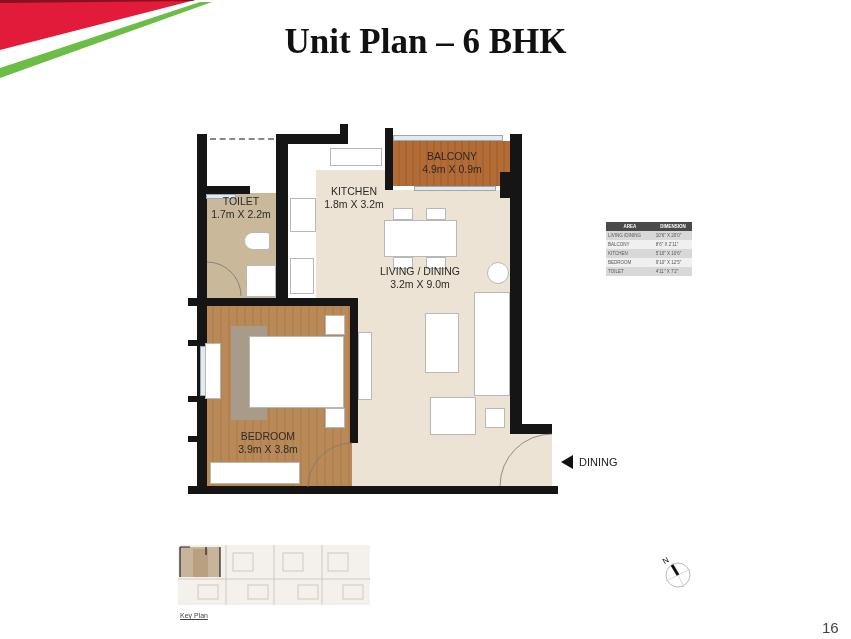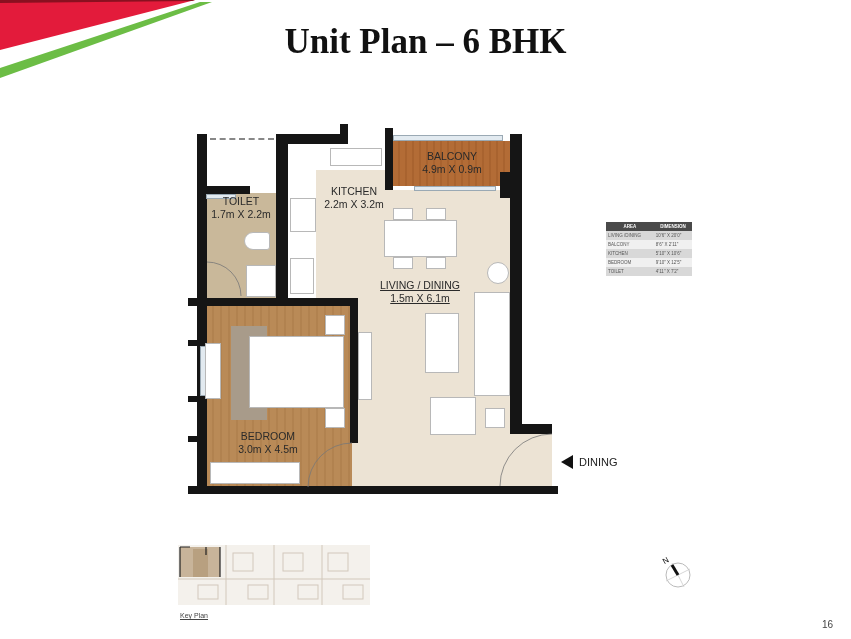--- a/index.html
+++ b/index.html
@@ -37,21 +37,21 @@
   .dim-table tr:nth-child(odd) td { background: #d8d8d8; }
   .dim-table tr:nth-child(even) td { background: #f0f0f0; }
 
   .entry { position: absolute; left: 561px; top: 455px; display: flex; align-items: center; gap: 6px; font-size: 11px; color: #222; }
   .entry-arrow { width: 0; height: 0; border-top: 7px solid transparent; border-bottom: 7px solid transparent; border-right: 12px solid #111; }
 
   .keyplan { position: absolute; left: 178px; top: 545px; width: 192px; height: 60px; }
   .keyplan-label { position: absolute; left: 180px; top: 612px; font-size: 7px; color: #444; text-decoration: underline; }
 
   .compass { position: absolute; left: 658px; top: 553px; width: 36px; height: 36px; }
-  .page-num { position: absolute; left: 822px; top: 619px; font-size: 10px; color: #444; }
+  .page-num { position: absolute; left: 822px; top: 619px; font-size: 15px; color: #444; }
 </style>
 </head>
 <body>
 
 <svg class="corner" viewBox="0 0 220 80">
   <polygon points="0,0 195,0 0,50" fill="#e31b3b"></polygon>
   <polygon points="0,0 195,0 192,1 0,3" fill="#8a1020"></polygon>
   <polygon points="200,2 212,2 0,78 0,68" fill="#6cbd45"></polygon>
 </svg>
 
@@ -122,33 +122,33 @@
     <path d="M352 443 A 44 44 0 0 0 308 487" fill="none" stroke="#777" stroke-width="0.8"></path>
     <path d="M552 434 A 52 52 0 0 0 500 486" fill="none" stroke="#777" stroke-width="0.8"></path>
   </svg>
 
   <div class="label" style="left:205px;top:195px;width:72px;">
     <div>TOILET</div>
     <div>1.7m X 2.2m</div>
   </div>
   <div class="label" style="left:318px;top:185px;width:72px;">
     <div>KITCHEN</div>
-    <div>2.2m X 3.2m</div>
+    <div>1.8m X 3.2m</div>
   </div>
   <div class="label" style="left:412px;top:150px;width:80px;">
     <div>BALCONY</div>
     <div>4.9m X 0.9m</div>
   </div>
-  <div class="label" style="left:370px;top:279px;width:100px;text-decoration:underline;">
+  <div class="label" style="left:370px;top:265px;width:100px;">
     <div>LIVING / DINING</div>
-    <div>1.5m X 6.1m</div>
+    <div>3.2m X 9.0m</div>
   </div>
   <div class="label" style="left:228px;top:430px;width:80px;">
     <div>BEDROOM</div>
-    <div>3.0m X 4.5m</div>
+    <div>3.9m X 3.8m</div>
   </div>
 </div>
 
 <div class="entry">
   <span class="entry-arrow"></span>
   <span>DINING</span>
 </div>
 
 <div class="table-wrap">
   <table class="dim-table">

